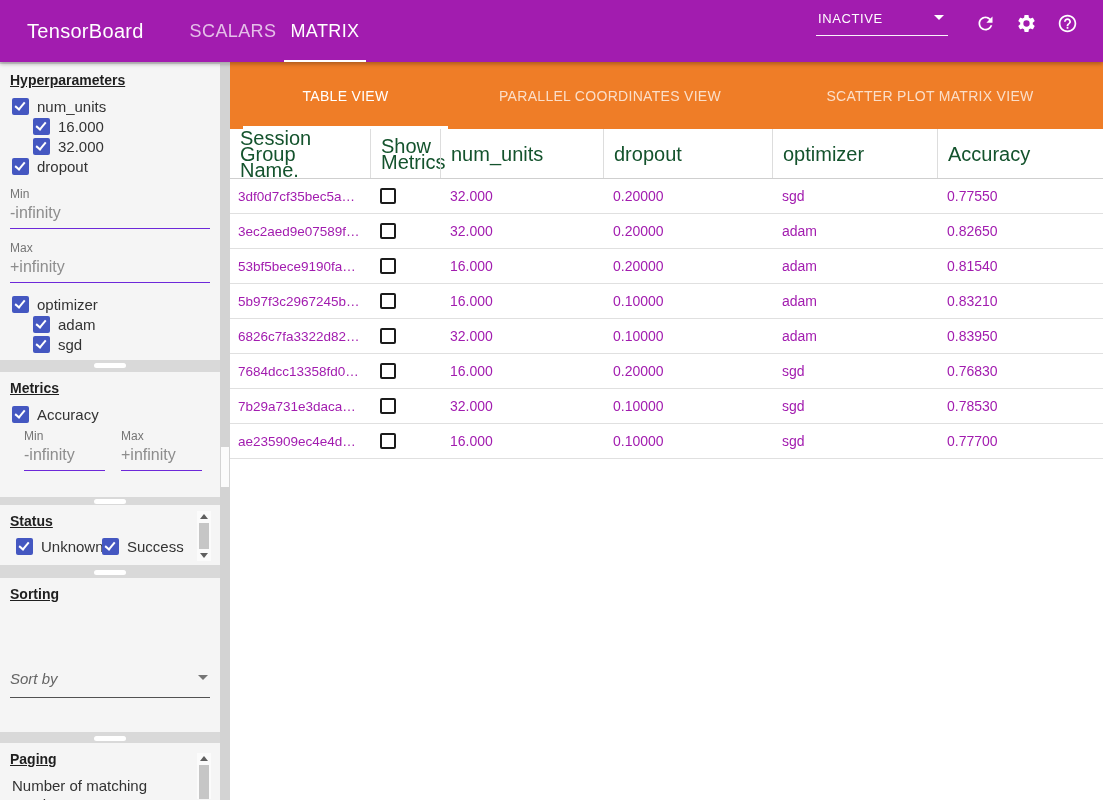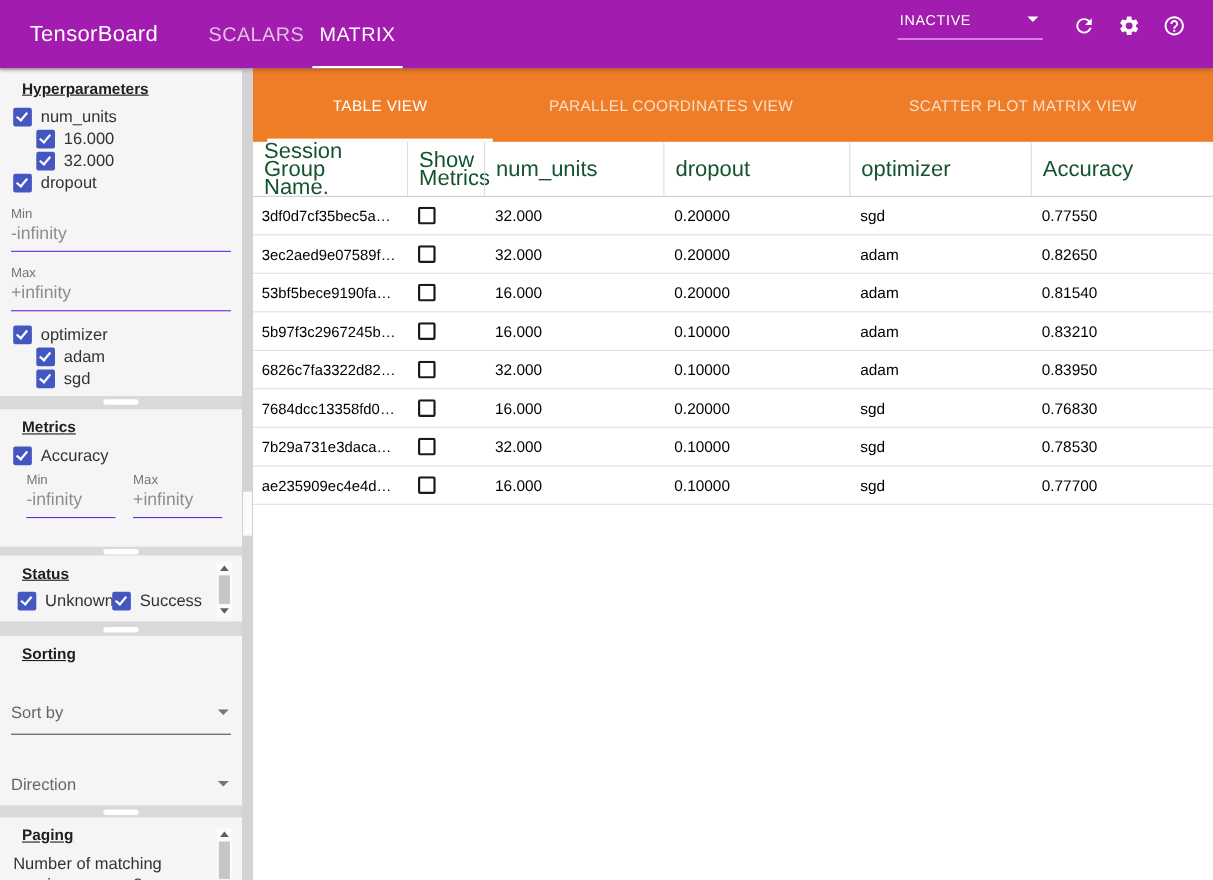--- a/index.html
+++ b/index.html
@@ -45,21 +45,21 @@
   .card-paging   { top:681px; height:60px; }
   .handle { position:absolute; left:94px; width:32px; height:5px; background:#fff;
     border-radius:3px; cursor:row-resize; }
   .h1{top:301px}.h2{top:437px}.h3{top:508px}.h4{top:674px}
   .side-scrollstrip { position:absolute; right:0; top:2px; width:10px; height:736px;
     background:#d3d3d3; }
   .side-scrollthumb { position:absolute; left:1px; top:383px; width:8px; height:40px;
     background:#fbfbfb; }
 
   .panel-title { font-size:14px; font-weight:700; color:#1f1f1f;
-    text-decoration:underline; margin:8px 0 9px 20px; }
+    text-decoration:underline; margin:8px 0 9px 10px; }
   .cb { width:17px; height:17px; border-radius:2px; position:relative; flex:none;
     display:inline-block; cursor:pointer; }
   .cb.checked { background:#4457c1; }
   .cb.checked::after { content:""; position:absolute; left:5px; top:2px; width:4px;
     height:8px; border:solid #fff; border-width:0 2px 2px 0; transform:rotate(40deg); }
   .cb.un { width:16px; height:16px; background:#fff; border:2px solid #1b1b1b;
     border-radius:2px; }
   .cb-row { display:flex; align-items:center; gap:8px; margin:0 0 2px 12px;
     font-size:15px; color:#333; height:18px; cursor:pointer; }
   .cb-row.indent { margin-left:33px; }
@@ -85,21 +85,21 @@
     border-left:4px solid transparent; border-right:4px solid transparent; }
   .mini-scroll .arr.up { top:3px; border-bottom:5px solid #5f5f5f; }
   .mini-scroll .arr.down { bottom:3px; border-top:5px solid #5f5f5f; }
   .mini-scroll .thumb { position:absolute; left:2px; width:10px; background:#c6c6c6; }
 
   .select-line { margin:0 10px; border-bottom:1px solid #525252; color:#666;
     font-size:15px; padding:4px 0 10px 0; position:relative; cursor:pointer; }
   .select-caret { position:absolute; right:2px; top:9px; width:0; height:0;
     border-left:5px solid transparent; border-right:5px solid transparent;
     border-top:5px solid #757575; }
-  .sortby-offset { margin-top:34px; }
+  .sortby-offset { margin-top:64px;font-style:italic; }
   .direction-offset { margin-top:33px; }
   .paging-text { font-size:15px; color:#333; line-height:19px; margin:9px 14px 0 12px;
     width:186px; }
 
   
   .viewbar { position:absolute; left:230px; top:62px; width:873px; height:67px;
     background:#ef7d27; }
   .view-tab { position:absolute; top:0; height:67px; display:flex; align-items:center;
     justify-content:center; color:rgba(255,255,255,.75); font-size:14px; font-weight:500;
     letter-spacing:.3px; cursor:pointer; white-space:nowrap; }
@@ -109,21 +109,21 @@
   .view-tab.active { color:#fff; }
   .view-tab.active::after { content:""; position:absolute; left:0; right:0; bottom:0;
     height:3px; background:#fff; }
 
   .table { position:absolute; left:230px; top:129px; width:873px; background:#fff; }
   .thead { display:flex; height:50px; border-bottom:1px solid #cfcfcf; }
   .th { display:flex; align-items:center; padding:0 10px; font-size:20px;
     font-weight:500; color:#14532d; line-height:16px; cursor:pointer; }
   .th + .th { border-left:1px solid #ddd; }
   .trow { display:flex; height:35px; align-items:center; border-bottom:1px solid #e0e0e0;
-    font-size:14px; color:#000000; }
+    font-size:14px; color:#a21caf; }
   .td { padding:0 10px; white-space:nowrap; overflow:hidden; }
   .c1{width:140px}.c2{width:70px}.c3{width:163px}.c4{width:169px}.c5{width:165px}.c6{width:166px}
   .td.c1 { padding-left:8px; font-size:13.5px; }
   .cbcell { display:flex; align-items:center; }
 </style>
 </head>
 <body>
 
 <div class="header">
   <div class="logo">TensorBoard</div>

